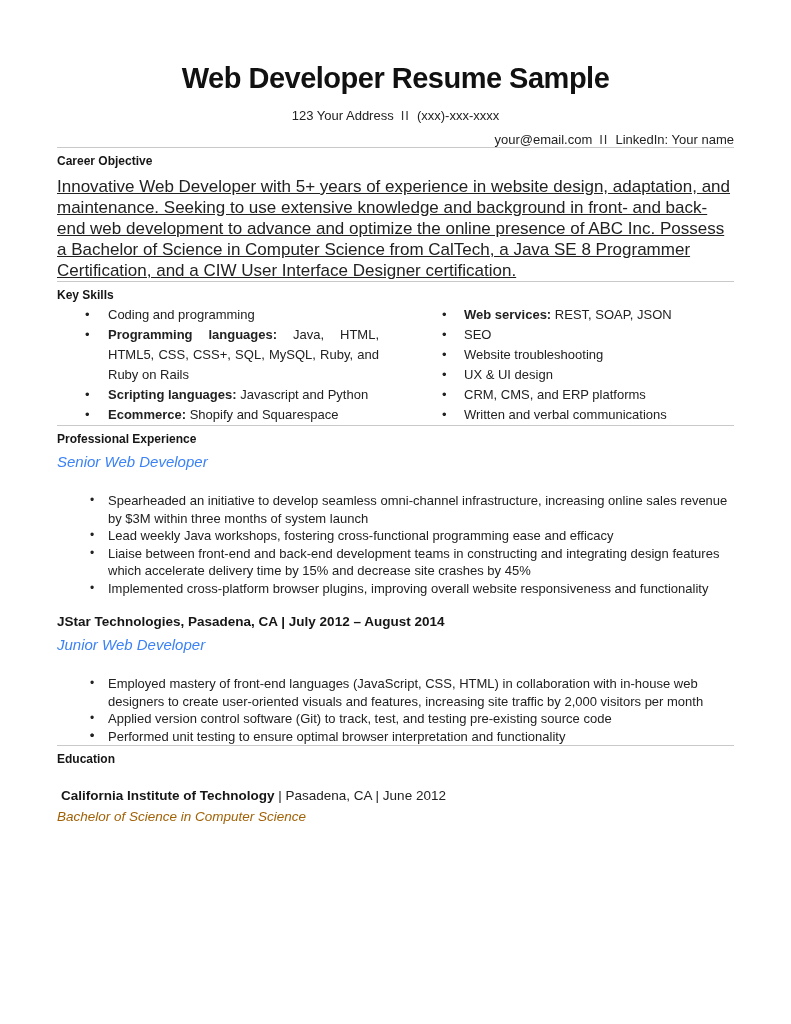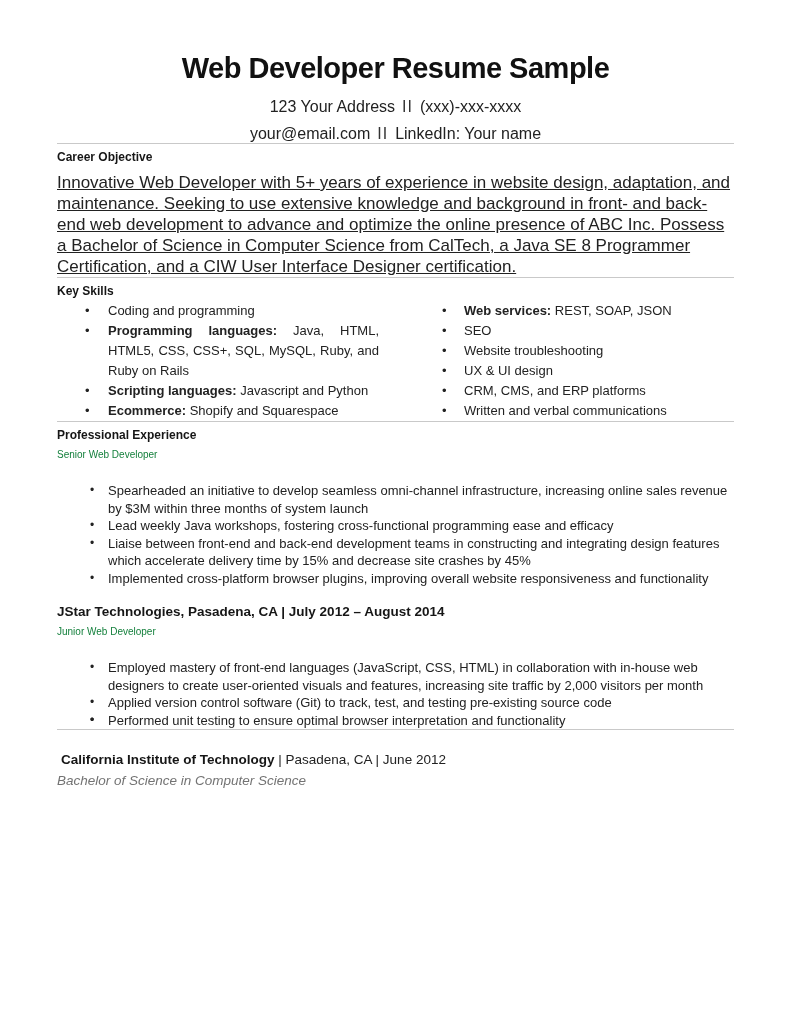--- a/index.html
+++ b/index.html
@@ -7,35 +7,35 @@
   .page {
     width: 791px;
     height: 1024px;
     background: #ffffff;
     color: #1c1c1c;
     font-family: "Liberation Sans", "DejaVu Sans", sans-serif;
     padding: 0 57px;
     overflow: hidden;
   }
   .title {
-    margin: 2px;
+    margin: 12px;
     padding-top: 50px;
     text-align: center;
     font-size: 29px;
     font-weight: bold;
     letter-spacing: -0.5px;
     color: #111;
   }
   .contact {
     margin: 13px 0 0 0;
     text-align: center;
-    font-size: 16px;
-    color: #222;
-  }
-  .contact.second { margin-top: 9px; }
+    font-size: 13px;
+    color: #222;
+  }
+  .contact.second { margin-top: 9px; text-align: right; }
   .contact .sep { margin: 0 7px; letter-spacing: 1px; color: #333; }
   hr.rule {
     border: none;
     border-top: 1px solid #c9c9c9;
     margin: 0;
   }
   .rule-1 { margin-top: 17px; }
   .rule-2 { margin-top: 8px; }
   .rule-3 { margin-top: 14px; }
   .rule-4 { margin-top: 17px; }
@@ -81,40 +81,41 @@
   
   h3.company-line {
     font-size: 13.5px;
     font-weight: bold;
     margin: 23px 0 0 0;
     color: #161616;
   }
   h3.company-line.second-job { margin-top: 17px; }
   .role {
     margin: 7px 0 0 0;
-    font-size: 10px;
-    color: #15803d;
+    font-size: 15px;
+    font-style: italic;
+    color: #3b82f6;
   }
   ul.job-bullets { list-style: none; margin: 22px 0 0 0; padding: 0; }
   li.job-bullet {
     position: relative;
     padding-left: 51px;
     font-size: 13px;
     line-height: 17.5px;
     color: #222;
   }
   li.job-bullet .marker { left: 33px; font-size: 12px; }
   
   .edu-line { margin: 22px 0 0 4px; font-size: 13.5px; color: #222; }
   .edu-school { font-weight: bold; color: #161616; }
   .edu-degree {
     margin: 6px 0 0 0;
     font-size: 13.5px;
     font-style: italic;
-    color: #737373;
+    color: #a16207;
   }
 </style>
 </head>
 <body>
 
 <div class="page">
 
   <h1 class="title">Web Developer Resume Sample</h1>
 
   <p class="contact">
@@ -219,19 +220,20 @@
       <span class="marker">•</span>
     </li>
     <li class="job-bullet">
       <span class="marker">•</span>
       <span>Performed unit testing to ensure optimal browser interpretation and functionality</span>
     </li>
   </ul>
 
   <hr class="rule rule-4">
 
+  <h2 class="section-heading">Education</h2>
 
   <p class="edu-line">
     <span class="edu-school">California Institute of Technology</span> <span>| Pasadena, CA | June 2012</span>
   </p>
   <p class="edu-degree">Bachelor of Science in Computer Science</p>
 
 </div>
 
 </body></html>

